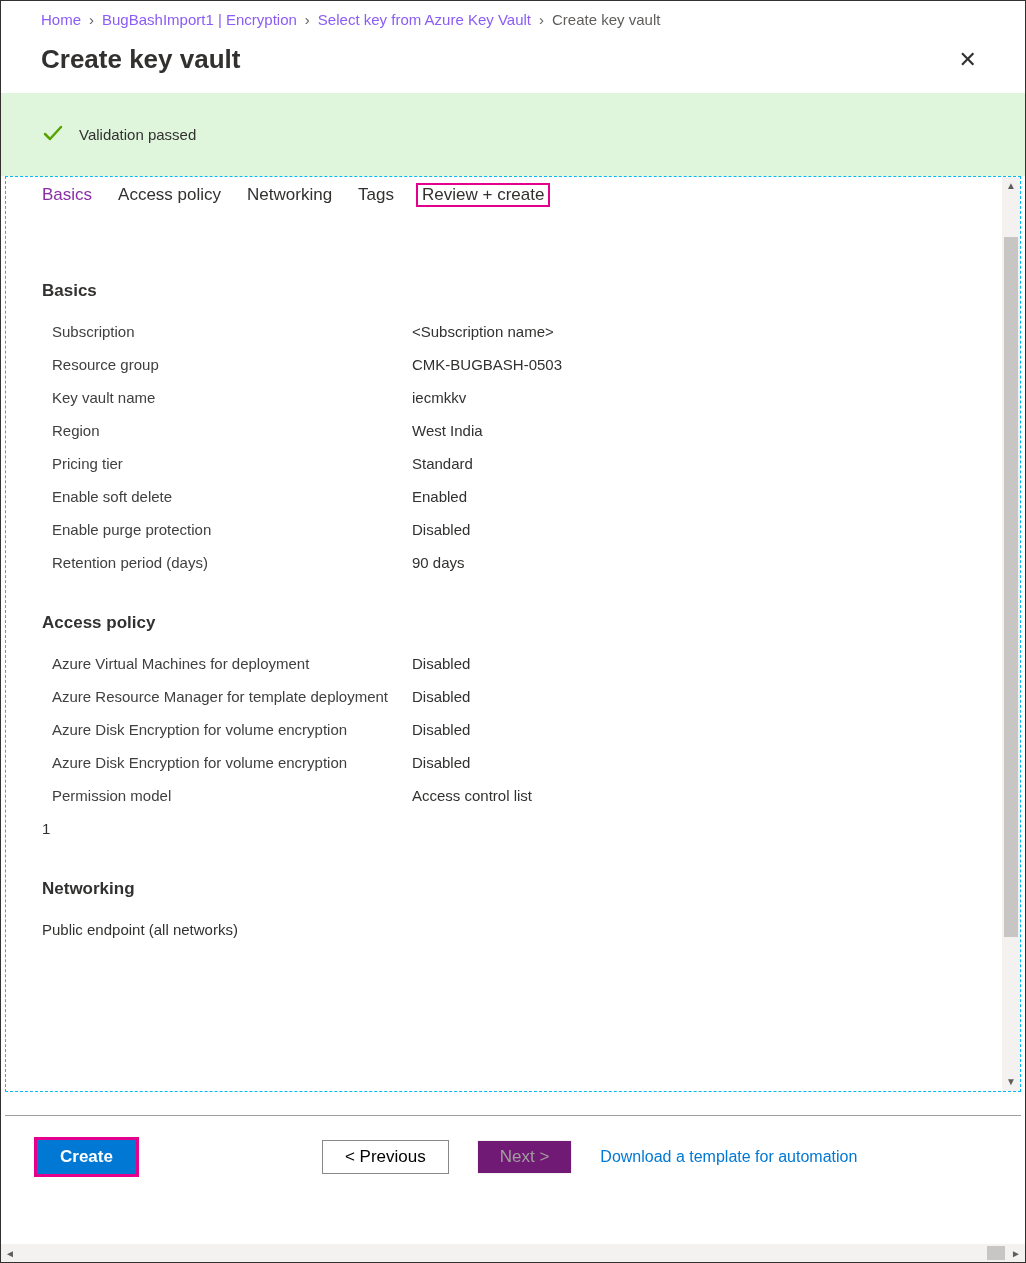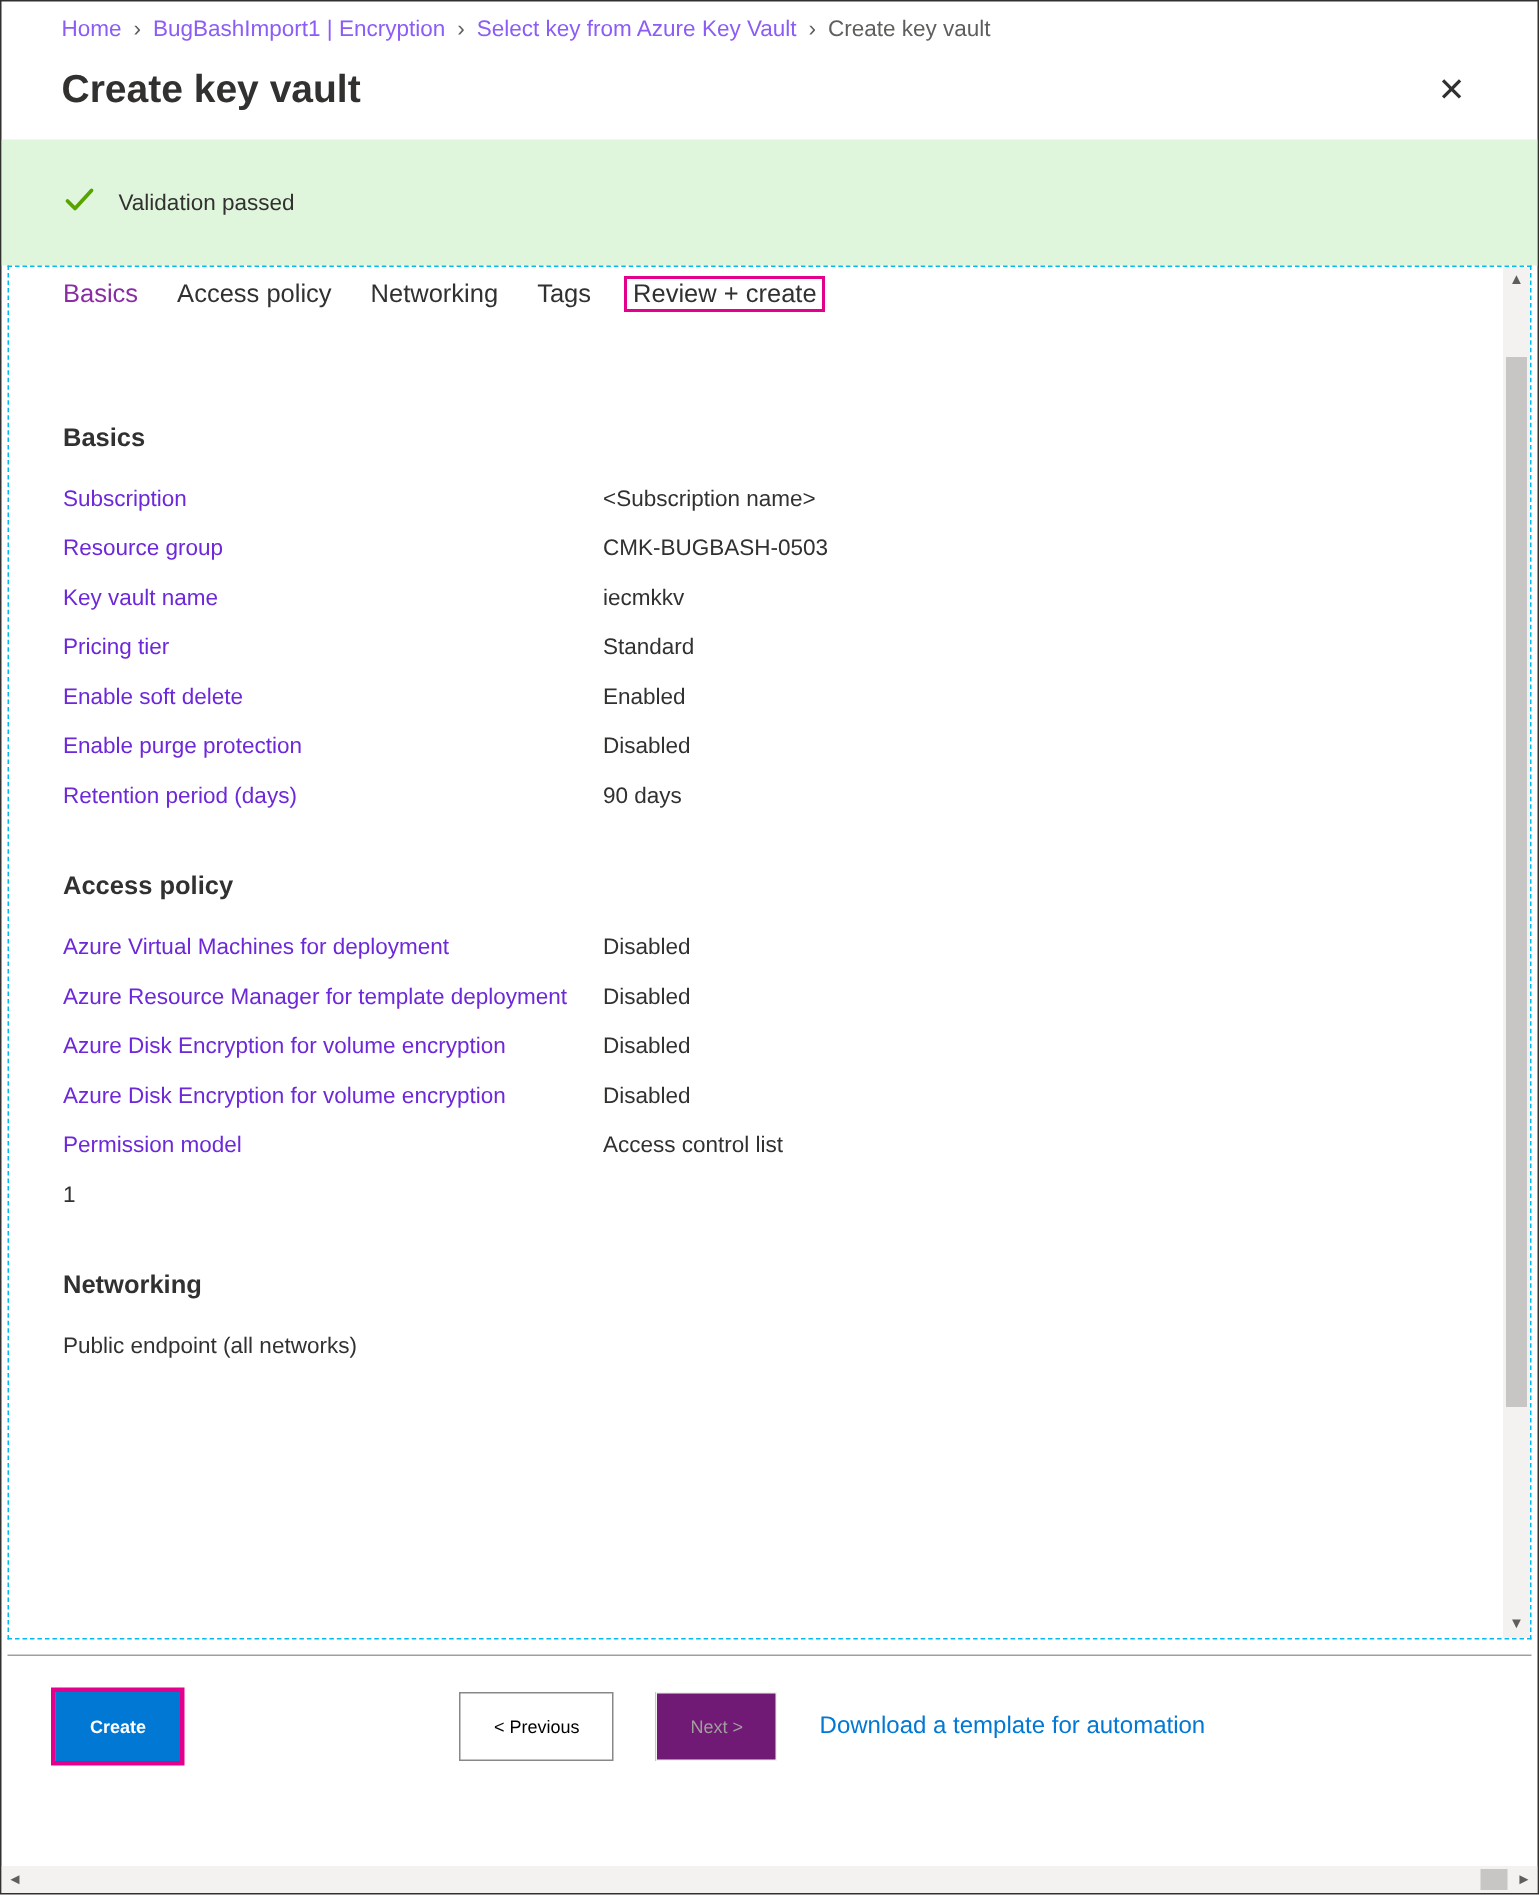--- a/index.html
+++ b/index.html
@@ -98,37 +98,37 @@
     margin-top: 34px;
     margin-bottom: 14px;
   }
   .section-title:first-child { margin-top: 44px; }
   .kv-row {
     display: flex;
     align-items: flex-start;
     padding: 8px 0;
     font-size: 15px;
   }
-  .kv-row .k { width: 360px; flex-shrink: 0; color: #6d28d9; }
+  .kv-row .k { width: 360px; flex-shrink: 0; color: #404040; margin-left: 10px; }
   .kv-row .v { color: #323130; }
   .footer {
     position: absolute;
     left: 4px; right: 4px;
     bottom: 64px;
     border-top: 1px solid #a19f9d;
     padding: 24px 32px;
     display: flex;
     align-items: center;
     gap: 28px;
     background: #fff;
   }
   .btn {
-    height: 46px;
+    height: 34px;
     padding: 0 22px;
-    font-size: 12px;
+    font-size: 17px;
     border: 1px solid #8a8886;
     background: #fff;
     cursor: pointer;
     display: inline-flex;
     align-items: center;
     justify-content: center;
   }
   .btn.primary {
     background: #0078d4;
     color: #fff;
@@ -205,20 +205,24 @@
       </div>
     <div class="kv-row">
         <span class="k">Resource group</span>
         <span class="v">CMK-BUGBASH-0503</span>
       </div>
     <div class="kv-row">
         <span class="k">Key vault name</span>
         <span class="v">iecmkkv</span>
       </div>
     <div class="kv-row">
+        <span class="k">Region</span>
+        <span class="v">West India</span>
+      </div>
+    <div class="kv-row">
         <span class="k">Pricing tier</span>
         <span class="v">Standard</span>
       </div>
     <div class="kv-row">
         <span class="k">Enable soft delete</span>
         <span class="v">Enabled</span>
       </div>
     <div class="kv-row">
         <span class="k">Enable purge protection</span>
         <span class="v">Disabled</span>

